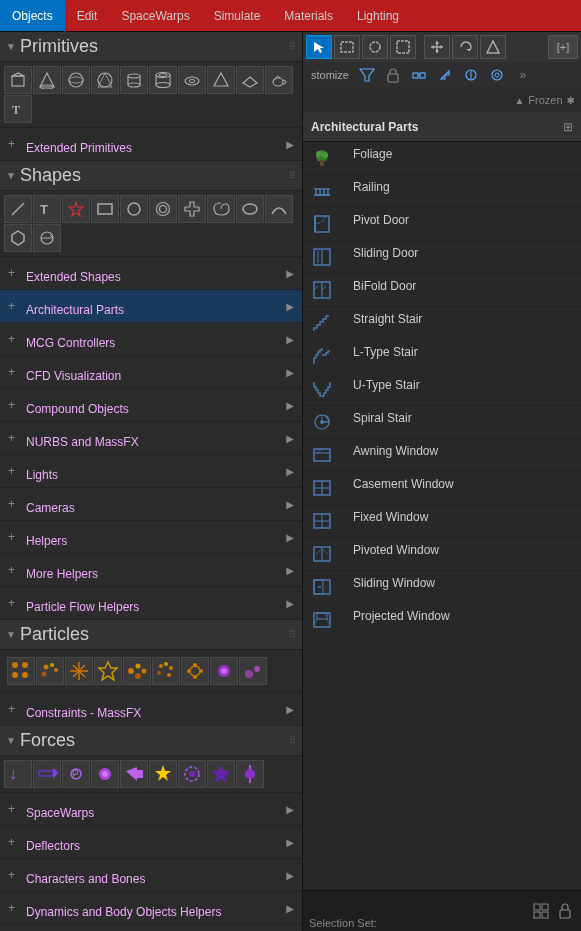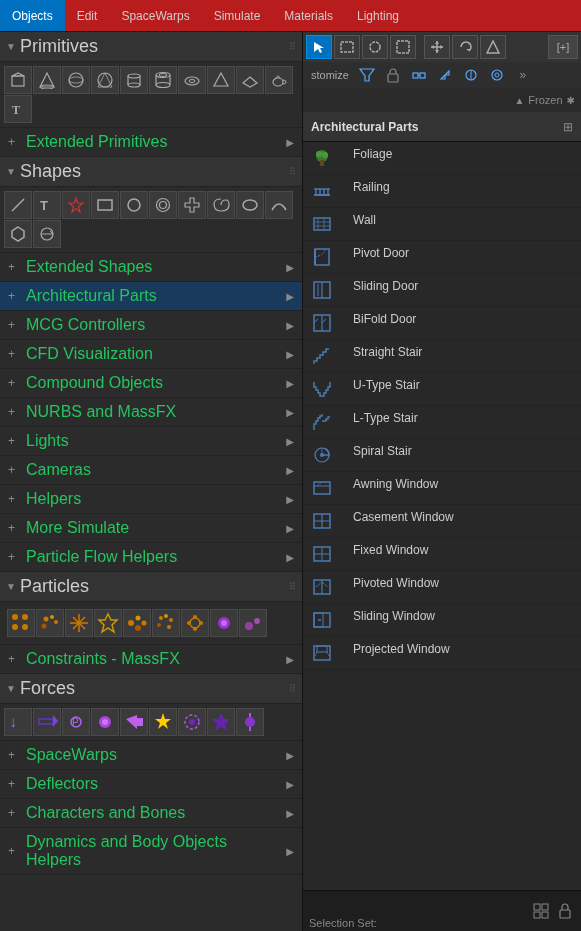--- a/index.html
+++ b/index.html
@@ -102,21 +102,21 @@
       justify-content: space-between;
       padding: 5px 8px;
       background: #2b2b2b;
       border-bottom: 1px solid #222;
       cursor: pointer;
       min-height: 28px;
     }
     .row-item.active { background: #1a3a5c; }
     .row-item .left { display: flex; align-items: center; gap: 6px; }
     .row-item .plus { color: #888; font-size: 12px; width: 12px; }
-    .row-item .label { color: #22c55e; font-size: 16px; }
+    .row-item .label { color: #f0abfc; font-size: 12px; margin-top: 8px; }
     .row-item .chevron { color: #888; font-size: 10px; }
 
     
     .right-panel {
       flex: 1;
       background: #282828;
       display: flex;
       flex-direction: column;
       overflow: hidden;
     }
@@ -551,21 +551,21 @@
       <div class="left">
         <span class="plus">+</span>
         <span class="label">Helpers</span>
       </div>
       <span class="chevron">▶</span>
     </div>
 
     <div class="row-item">
       <div class="left">
         <span class="plus">+</span>
-        <span class="label">More Simulate</span>
+        <span class="label">More Helpers</span>
       </div>
       <span class="chevron">▶</span>
     </div>
 
     <div class="row-item">
       <div class="left">
         <span class="plus">+</span>
         <span class="label">Particle Flow Helpers</span>
       </div>
       <span class="chevron">▶</span>
@@ -883,32 +883,20 @@
                 <line x1="2" y1="8" x2="18" y2="8" stroke="#4a7ab0" stroke-width="1.5"></line>
                 <line x1="4" y1="8" x2="4" y2="14" stroke="#4a7ab0" stroke-width="1.5"></line>
                 <line x1="8" y1="8" x2="8" y2="14" stroke="#4a7ab0" stroke-width="1.5"></line>
                 <line x1="12" y1="8" x2="12" y2="14" stroke="#4a7ab0" stroke-width="1.5"></line>
                 <line x1="16" y1="8" x2="16" y2="14" stroke="#4a7ab0" stroke-width="1.5"></line>
               </svg>
           </div>
           <span class="item-label">Railing</span>
         </div>
 
-        <div class="submenu-item">
-          <div class="icon-placeholder">
-            <svg width="20" height="20" viewBox="0 0 20 20">
-                <rect x="2" y="4" width="16" height="12" fill="none" stroke="#4a7ab0" stroke-width="1.5"></rect>
-                <line x1="2" y1="8" x2="18" y2="8" stroke="#4a7ab0" stroke-width="0.8"></line>
-                <line x1="2" y1="12" x2="18" y2="12" stroke="#4a7ab0" stroke-width="0.8"></line>
-                <line x1="6" y1="4" x2="6" y2="16" stroke="#4a7ab0" stroke-width="0.8"></line>
-                <line x1="12" y1="4" x2="12" y2="16" stroke="#4a7ab0" stroke-width="0.8"></line>
-              </svg>
-          </div>
-          <span class="item-label">Wall</span>
-        </div>
 
         <div class="submenu-item">
           <div class="icon-placeholder">
             <svg width="20" height="20" viewBox="0 0 20 20">
                 <rect x="3" y="2" width="14" height="16" fill="none" stroke="#4a7ab0" stroke-width="1.5"></rect>
                 <line x1="3" y1="2" x2="3" y2="18" stroke="#4a7ab0" stroke-width="2"></line>
                 <path d="M3,10 Q13,8 13,2" fill="none" stroke="#4a7ab0" stroke-width="1" stroke-dasharray="2 1"></path>
               </svg>
           </div>
           <span class="item-label">Pivot Door</span>
@@ -942,35 +930,35 @@
             <svg width="20" height="20" viewBox="0 0 20 20">
                 <polyline points="2,18 2,15 5,15 5,12 8,12 8,9 11,9 11,6 14,6 14,3 17,3" fill="none" stroke="#4a7ab0" stroke-width="1.5"></polyline>
               </svg>
           </div>
           <span class="item-label">Straight Stair</span>
         </div>
 
         <div class="submenu-item">
           <div class="icon-placeholder">
             <svg width="20" height="20" viewBox="0 0 20 20">
+                <polyline points="2,18 2,12 4,12 4,9 6,9 6,9 6,6 8,6 8,4 10,4 10,2" fill="none" stroke="#4a7ab0" stroke-width="1.5"></polyline>
+                <polyline points="10,9 12,9 14,9 14,7 16,7 16,5 18,5" fill="none" stroke="#4a7ab0" stroke-width="1.5"></polyline>
+              </svg>
+          </div>
+          <span class="item-label">L-Type Stair</span>
+        </div>
+
+        <div class="submenu-item">
+          <div class="icon-placeholder">
+            <svg width="20" height="20" viewBox="0 0 20 20">
                 <polyline points="2,3 2,8 4,8 4,11 6,11 6,14 8,14 8,17 10,17" fill="none" stroke="#4a7ab0" stroke-width="1.5"></polyline>
                 <polyline points="10,17 12,17 12,14 14,14 14,11 16,11 16,8 18,8 18,3" fill="none" stroke="#4a7ab0" stroke-width="1.5"></polyline>
               </svg>
           </div>
           <span class="item-label">U-Type Stair</span>
-        </div>
-
-        <div class="submenu-item">
-          <div class="icon-placeholder">
-            <svg width="20" height="20" viewBox="0 0 20 20">
-                <polyline points="2,18 2,12 4,12 4,9 6,9 6,9 6,6 8,6 8,4 10,4 10,2" fill="none" stroke="#4a7ab0" stroke-width="1.5"></polyline>
-                <polyline points="10,9 12,9 14,9 14,7 16,7 16,5 18,5" fill="none" stroke="#4a7ab0" stroke-width="1.5"></polyline>
-              </svg>
-          </div>
-          <span class="item-label">L-Type Stair</span>
         </div>
 
         <div class="submenu-item">
           <div class="icon-placeholder">
             <svg width="20" height="20" viewBox="0 0 20 20">
                 <circle cx="10" cy="10" r="7" fill="none" stroke="#4a7ab0" stroke-width="1.2"></circle>
                 <circle cx="10" cy="10" r="2" fill="#4a7ab0"></circle>
                 <path d="M10,10 L17,10 A7,7 0 0,0 13,3.5" fill="none" stroke="#4a7ab0" stroke-width="1.5"></path>
                 <path d="M10,10 L10,3 A7,7 0 0,0 3,10" fill="none" stroke="#4a7ab0" stroke-width="1.2" opacity="0.6"></path>
               </svg>

